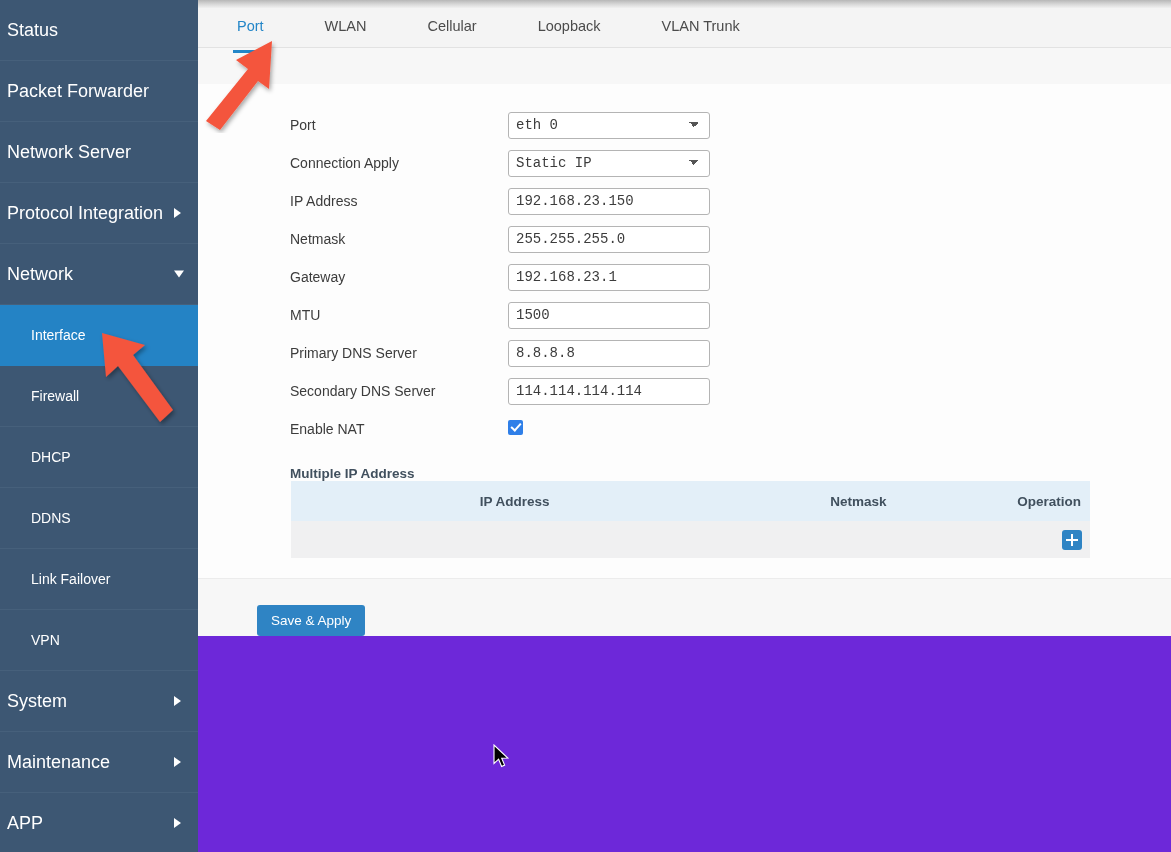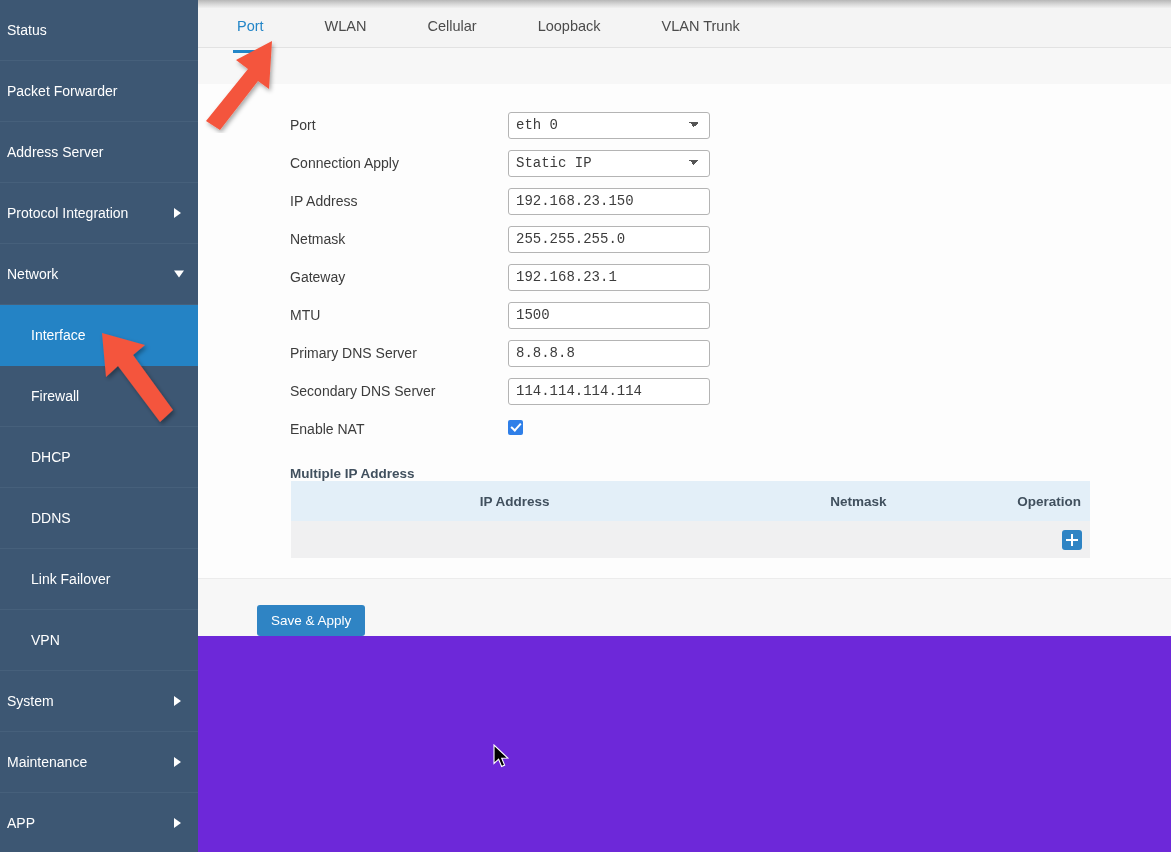--- a/index.html
+++ b/index.html
@@ -16,21 +16,21 @@
     width: 198px; height: 852px;
     background: #3d5773;
     flex: 0 0 198px;
     overflow: hidden;
   }
   .nav-item {
     height: 61px;
     display: flex; align-items: center;
     padding-left: 7px;
     color: #ffffff;
-    font-size: 14px;
+    font-size: 18px;
     border-bottom: 1px solid #46607b;
     position: relative;
     cursor: pointer;
   }
   .nav-item.sub { padding-left: 31px; font-size: 14px; }
   .nav-item.active { background: #2483c5; border-bottom-color: #2483c5; }
   .nav-item .caret-right {
     position: absolute; right: 17px; top: 50%;
     width: 0; height: 0;
     border-left: 7px solid #ffffff;
@@ -242,21 +242,21 @@
 <div id="app">
 
   <nav class="sidebar">
     <div class="nav-item">
         <span>Status</span>
       </div>
     <div class="nav-item">
         <span>Packet Forwarder</span>
       </div>
     <div class="nav-item">
-        <span>Address Server</span>
+        <span>Network Server</span>
       </div>
     <div class="nav-item">
         <span>Protocol Integration</span>
         <span class="caret-right"></span>
       </div>
     <div class="nav-item">
         <span>Network</span>
         <span class="caret-down"></span>
       </div>
     <div class="nav-item sub active">

